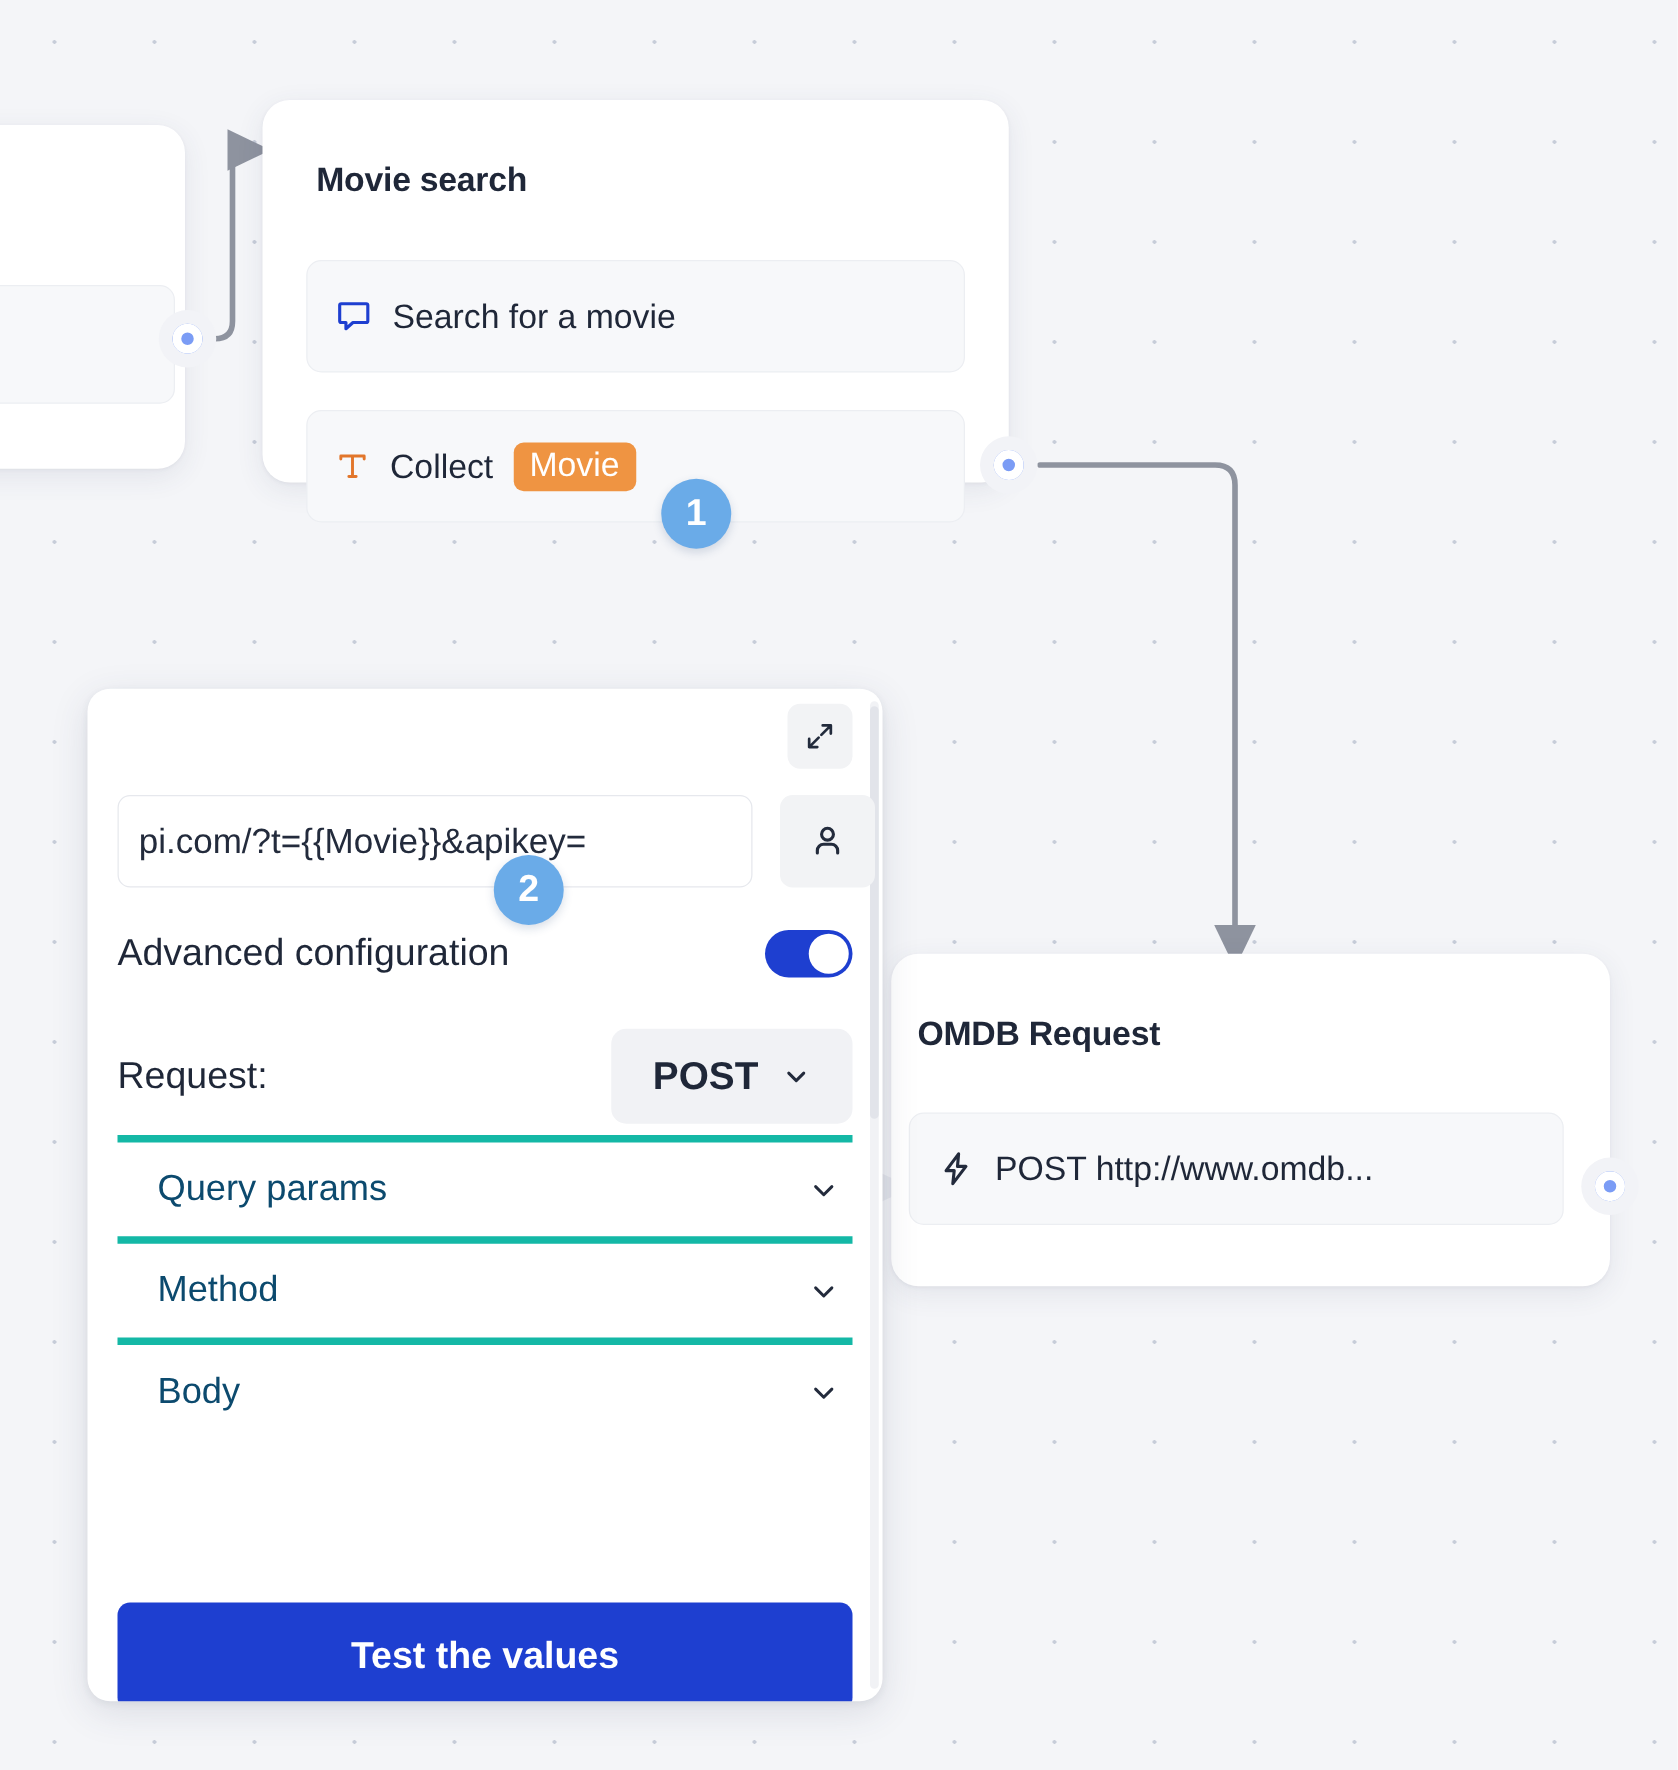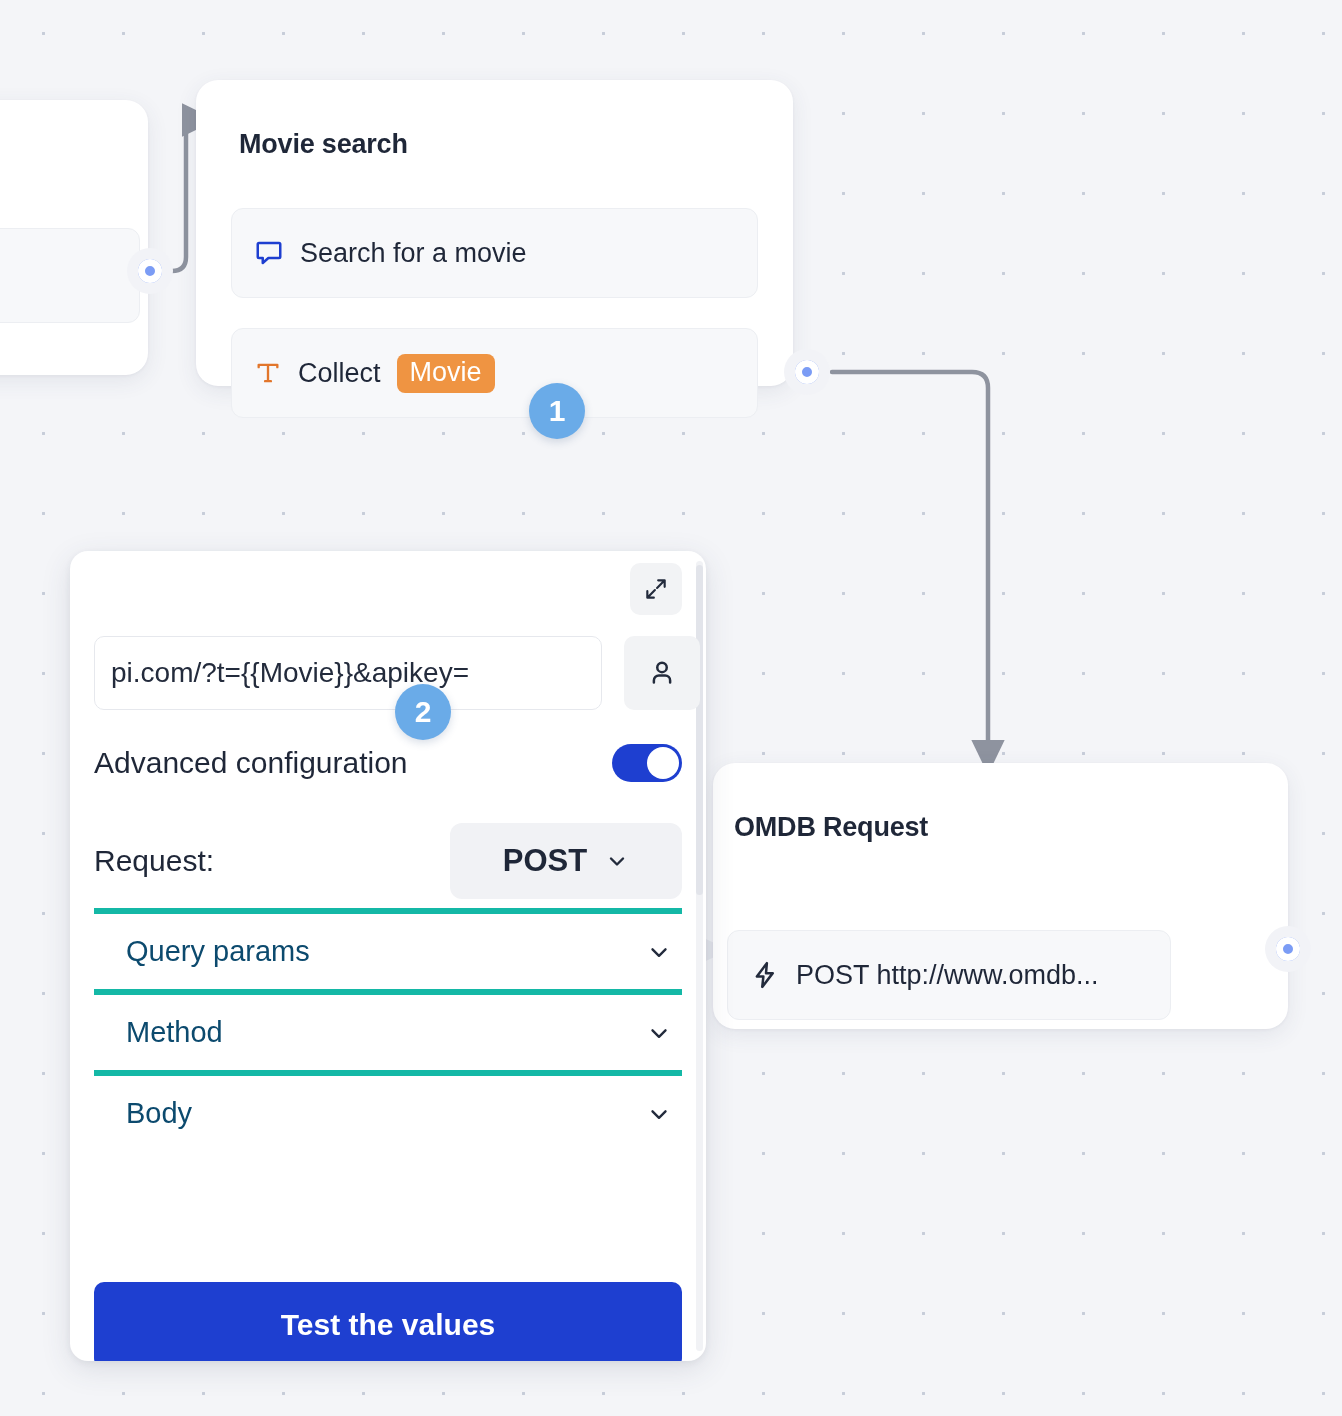--- a/index.html
+++ b/index.html
@@ -167,21 +167,21 @@
     border-radius: 50%;
     background: #ffffff;
   }
   .method-row {
     position: absolute;
     left: 24px; right: 24px; top: 272px;
     display: flex; align-items: center; justify-content: space-between;
   }
   .method-label { font-size: 30px; color: #1f2738; }
   .method-select {
-    width: 232px; height: 76px;
+    width: 193px; height: 76px;
     border-radius: 12px;
     background: #f1f2f5;
     display: flex; align-items: center; justify-content: center;
     gap: 18px;
     font-size: 31px; font-weight: 700; color: #1f2738;
     border: none; cursor: pointer;
   }
   .accordions {
     position: absolute;
     left: 24px; right: 24px; top: 357px;
@@ -228,21 +228,21 @@
     <path d="M 832 372 L 972 372 Q 988 372 988 388 L 988 758" stroke="#8e939f" stroke-width="4.5" fill="none" stroke-linecap="round" marker-end="url(#arrowhead)"></path>
 
     <path d="M 700 950 L 716 950" stroke="#e7e9ee" stroke-width="4" fill="none" marker-end="url(#arrowhead-sm)"></path>
   </svg>
 
   <div class="node" style="left:-150px; top:100px; width:298px; height:275px;">
     <div class="node-row" style="position:absolute; left:30px; top:128px; width:260px; height:95px;"></div>
   </div>
   <div class="conn-dot" style="left:127px; top:248px;"></div>
 
-  <div class="node" style="left:196px; top:80px; width:597px; height:306px;">
+  <div class="node" style="left:210px; top:80px; width:597px; height:306px;">
     <div class="node-title" style="position:absolute; left:43px; top:49px;">Movie search</div>
 
     <div class="node-row" style="position:absolute; left:35px; top:248px; width:527px;">
       <span class="icon">
         <svg width="28" height="28" viewBox="0 0 24 24" fill="none" stroke="#e2762b" stroke-width="2" stroke-linecap="round">
           <path d="M4 5h16M4 5v2M20 5v2M12 5v14M9.5 19h5"></path>
         </svg>
       </span>
       <span class="row-label">Collect</span>
       <span class="var-badge">Movie</span>
@@ -260,21 +260,21 @@
 
   <div class="step-badge" style="left:529px; top:383px;">
     <span>1</span>
   </div>
 
   <div class="conn-dot" style="left:784px; top:349px;"></div>
 
   <div class="node" style="left:713px; top:763px; width:575px; height:266px;">
     <div class="node-title" style="position:absolute; left:21px; top:49px;">OMDB Request</div>
 
-    <div class="node-row" style="position:absolute; left:14px; top:127px; width:444px;margin-top:40px;">
+    <div class="node-row" style="position:absolute; left:14px; top:127px; width:524px;">
       <span class="icon">
         <svg width="30" height="30" viewBox="0 0 24 24" fill="none" stroke="#232b3c" stroke-width="2" stroke-linejoin="round" stroke-linecap="round">
           <path d="M13.5 2.5 5.5 13.2h5.2L9.8 21.5l8.4-11h-5.4z"></path>
         </svg>
       </span>
       <span class="row-label">POST http://www.omdb...</span>
     </div>
   </div>
 
   <div class="conn-dot" style="left:1265px; top:926px;"></div>

